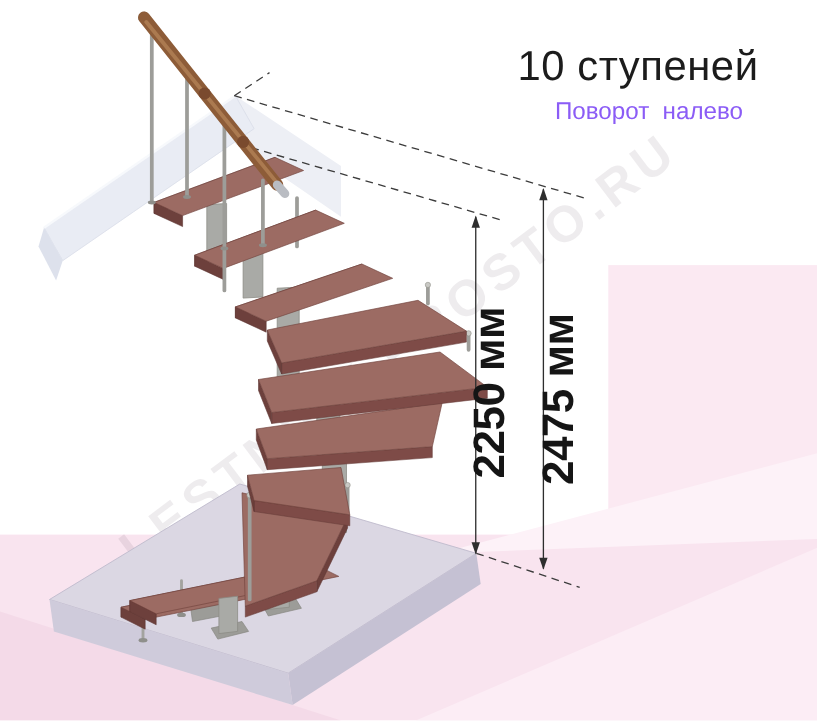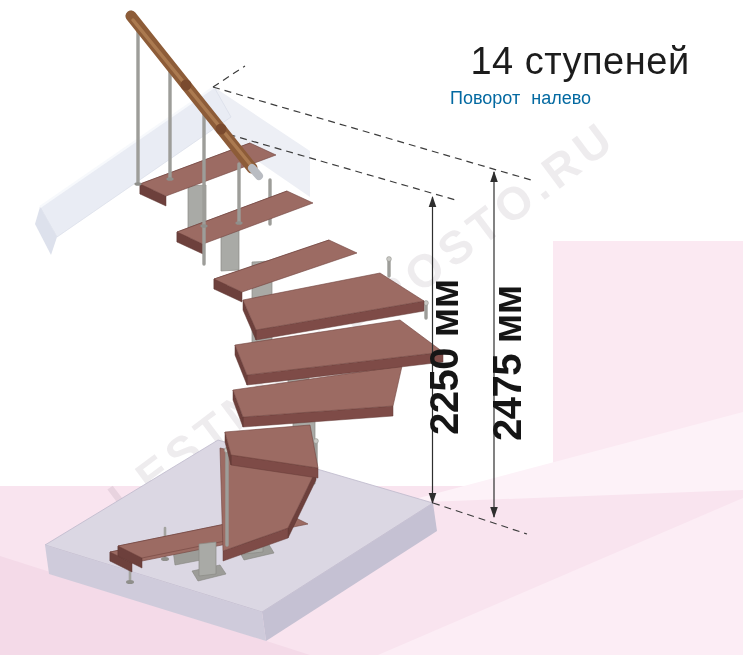--- a/index.html
+++ b/index.html
@@ -2,22 +2,22 @@
 <html><head>
 <meta charset="utf-8">
 <style>
   html,body{margin:0;padding:0;}
   body{font-family:"Liberation Sans","DejaVu Sans",sans-serif;}
   .stage{position:relative;width:743px;height:655px;background:#ffffff;overflow:hidden;}
   .stage svg{position:absolute;left:0;top:0;}
   svg text{font-family:"Liberation Sans","DejaVu Sans",sans-serif;}
   .page-title{position:absolute;left:430px;top:42px;width:300px;text-align:center;
     font-size:38px;line-height:1.05;color:#1c1c1c;letter-spacing:0.5px;}
-  .page-subtitle{position:absolute;left:450px;top:88px;width:280px;
-    font-size:18px;color:#0369a1;word-spacing:6px;}
+  .page-subtitle{position:absolute;left:450px;top:88px;width:280px;text-align:center;
+    font-size:22px;color:#8b5cf6;word-spacing:6px;}
   
   .tt{fill:#9c6b63;stroke:#72453f;stroke-width:0.6;}
   .tf{fill:#7e4b47;stroke:#663c38;stroke-width:0.5;}
   .te{fill:#6d403c;stroke:#5c3431;stroke-width:0.5;}
   .mt{fill:#a9aaa6;stroke:#8b8b85;stroke-width:0.7;}
   .mf{fill:#9c9c98;stroke:#85857f;stroke-width:0.6;}
   .rod{stroke:#9d9d99;stroke-width:3.4;stroke-linecap:round;}
   .rodthin{stroke:#a3a39f;stroke-width:2.6;stroke-linecap:round;}
   .ball{fill:#c9c9c5;stroke:#8b8b85;stroke-width:0.5;}
   .foot{fill:#8f8f8b;}
@@ -189,16 +189,16 @@
     <polygon points="432.5,196 428.7,207 436.3,207"></polygon>
     <polygon points="432.5,504 428.7,493 436.3,493"></polygon>
     <polygon points="494,171 490.2,182 497.8,182"></polygon>
     <polygon points="494,518 490.2,507 497.8,507"></polygon>
   </g>
 
   <text class="dim-label" transform="translate(458,357) rotate(-90)" text-anchor="middle" fill="#151515">2250 мм</text>
   <text class="dim-label" transform="translate(521,363) rotate(-90)" text-anchor="middle" fill="#151515">2475 мм</text>
 </svg>
 
-  <div class="page-title">14 ступеней</div>
+  <div class="page-title">10 ступеней</div>
   <div class="page-subtitle">Поворот налево</div>
 
 </div>
 
 </body></html>

